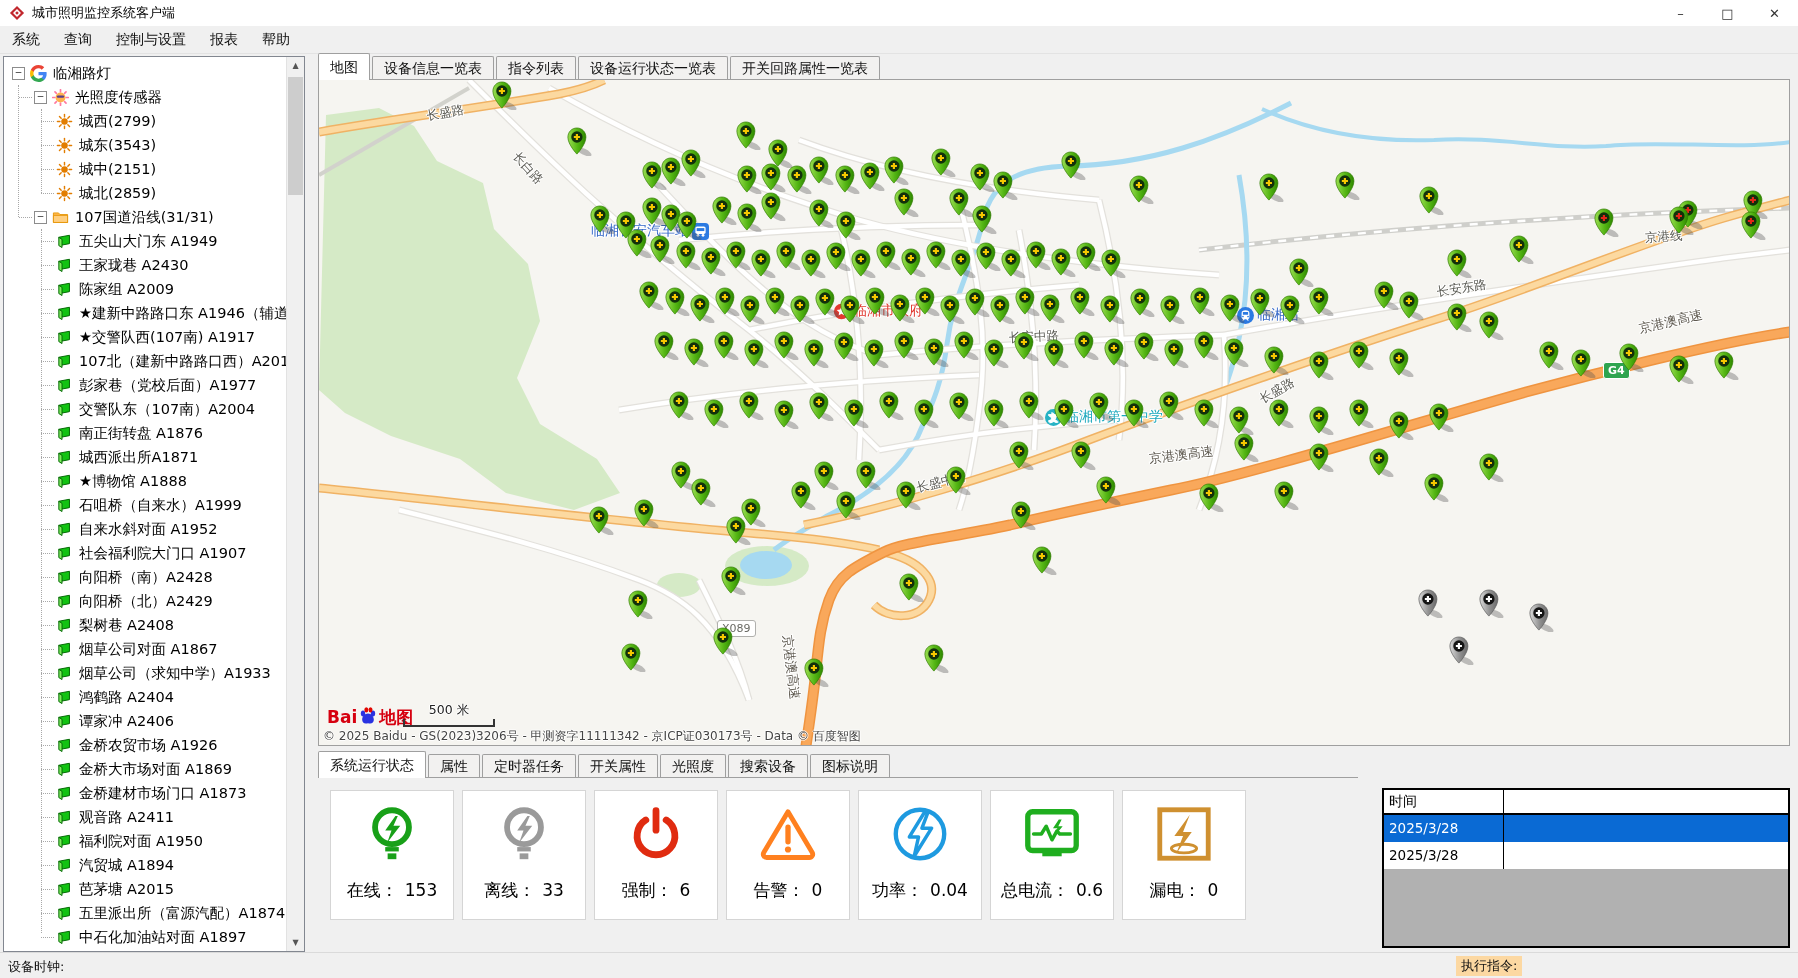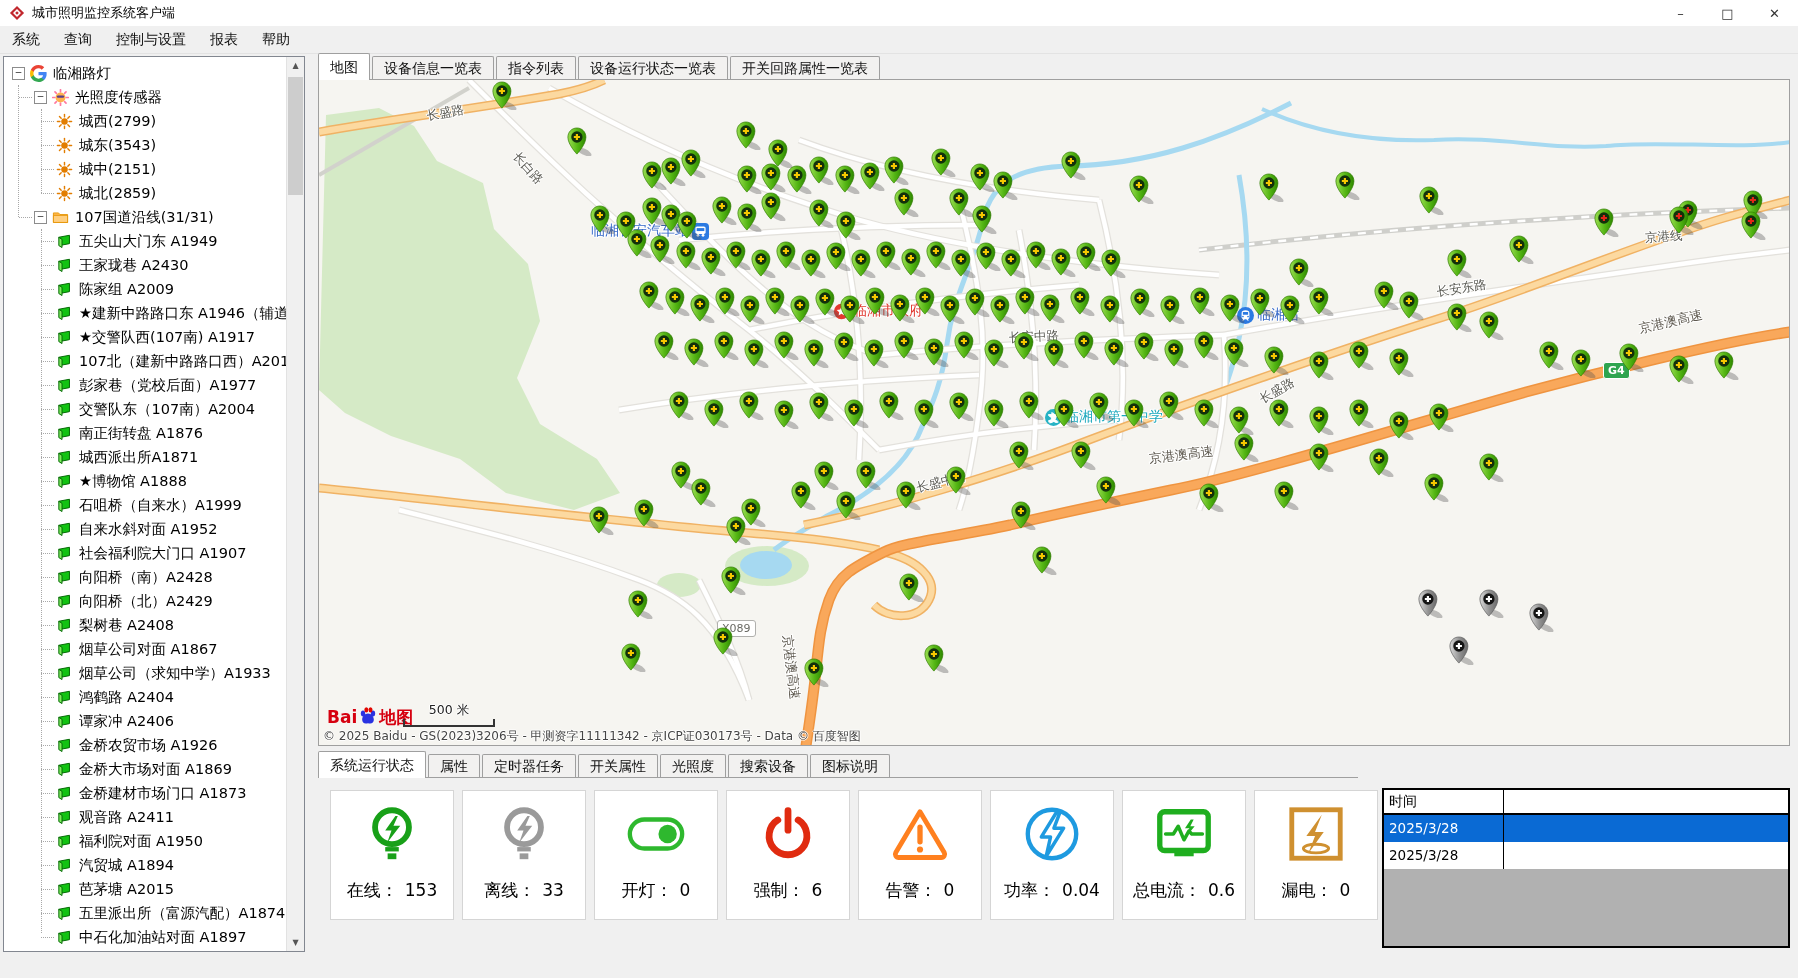--- a/index.html
+++ b/index.html
@@ -2134,27 +2134,20 @@
           <div><svg viewBox="0 0 64 64">
               <circle cx="32" cy="25" r="17.5" fill="none" stroke="#9a9a9a" stroke-width="6"></circle>
               <path d="M35.5 13.5 25 28.5h6.5L27 41l13.5-17.5h-7l4.5-10z" fill="#9a9a9a"></path>
               <path d="M25 45.5h14v4.5H25z" fill="#9a9a9a"></path>
               <path d="M27.5 52h9v6h-9z" fill="#9a9a9a"></path>
             </svg></div>
           <div class="cl"><span>离线：</span><span class="cv">33</span></div>
         </div>
         <div class="card">
           <div><svg viewBox="0 0 64 64">
-              <rect x="5" y="17" width="54" height="30" rx="15" fill="none" stroke="#2eb82e" stroke-width="4.5"></rect>
-              <circle cx="44" cy="32" r="9.5" fill="#2eb82e"></circle>
-            </svg></div>
-          <div class="cl"><span>开灯：</span><span class="cv">0</span></div>
-        </div>
-        <div class="card">
-          <div><svg viewBox="0 0 64 64">
               <path d="M21.5 17.5A19.5 19.5 0 1 0 42.5 17.5" fill="none" stroke="#e02b10" stroke-width="7" stroke-linecap="round"></path>
               <line x1="32" y1="8" x2="32" y2="28" stroke="#e02b10" stroke-width="7" stroke-linecap="round"></line>
             </svg></div>
           <div class="cl"><span>强制：</span><span class="cv">6</span></div>
         </div>
         <div class="card">
           <div><svg viewBox="0 0 64 64">
               <path d="M32 9 L57 51a3.5 3.5 0 0 1-3 5.3H10a3.5 3.5 0 0 1-3-5.3Z" fill="none" stroke="#ff801f" stroke-width="5" stroke-linejoin="round"></path>
               <line x1="32" y1="25" x2="32" y2="40" stroke="#ff801f" stroke-width="5.5" stroke-linecap="round"></line>
               <circle cx="32" cy="48" r="3.2" fill="#ff801f"></circle>
@@ -2193,13 +2186,17 @@
         </div>
         <div class="erow sel">
           <div class="c1">2025/3/28 12:15:08</div>
         </div>
         <div class="erow norm">
           <div class="c1" style="border-right: 1px solid rgb(0, 0, 0);">2025/3/28 12:15:08</div>
         </div>
       </div>
   </div>
 
+  <div id="statusbar">
+    <span class="clock">设备时钟:</span>
+    <span class="exec">执行指令:</span>
+  </div>
 </div>
 
 </body></html>

